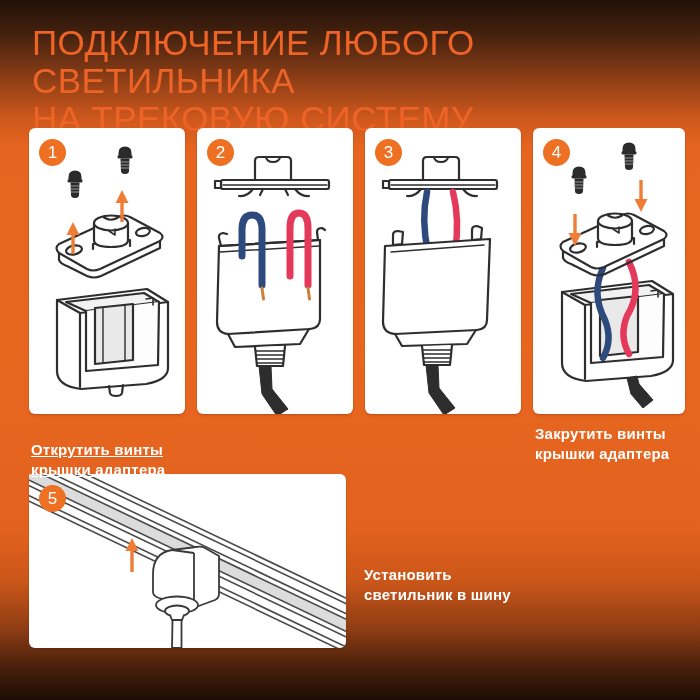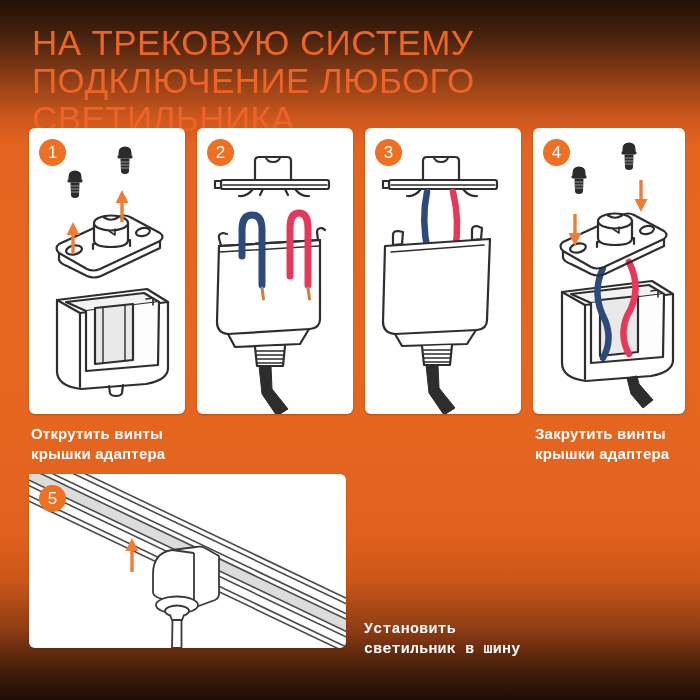--- a/index.html
+++ b/index.html
@@ -27,33 +27,33 @@
   .p5{left:29px;top:474px;width:317px;height:174px;}
   .badge{
     position:absolute;left:10px;top:11px;width:27px;height:27px;border-radius:50%;
     background:#ee7023;color:#ffffff;font-size:17px;line-height:27px;text-align:center;
   }
   .illus{position:absolute;left:0;top:0;width:100%;height:100%;}
   .caption{
     position:absolute;color:#ffffff;font-weight:700;font-size:15px;line-height:20px;
     letter-spacing:0.2px;white-space:pre-line;width:170px;
   }
-  .c1{left:31px;top:424px;} .c2{left:199px;top:424px;}
+  .c1{left:31px;top:440px;text-decoration:underline;} .c2{left:199px;top:424px;}
   .c3{left:367px;top:424px;} .c4{left:535px;top:424px;}
-  .c5{left:364px;top:620px;font-family:Liberation Mono, monospace;}
+  .c5{left:364px;top:565px;}
   .ln{stroke:#2e2e2e;stroke-width:2.2;stroke-linejoin:round;stroke-linecap:round;}
 </style>
 </head>
 <body>
 
 <div class="poster">
 
   <div class="title">
+    <div>ПОДКЛЮЧЕНИЕ ЛЮБОГО СВЕТИЛЬНИКА</div>
     <div>НА ТРЕКОВУЮ СИСТЕМУ</div>
-    <div>ПОДКЛЮЧЕНИЕ ЛЮБОГО СВЕТИЛЬНИКА</div>
   </div>
 
   <div class="panel p1">
     <svg class="illus" viewBox="0 0 156 286">
       <g class="ln" fill="#ffffff">
         <path d="M28,172 L118,161 L139,174 L139,240 Q139,252 117,256 L52,261 Q28,258 28,243 Z"></path>
         <path d="M28,172 L51,185 L139,174" fill="none"></path>
         <path d="M51,185 L51,259" fill="none"></path>
         <path d="M37,174 L115,165 L130,174 L57,183 Z" fill="#f2f2f2"></path>
         <path d="M57,183 L57,243 L129,237 L130,174" fill="#fdfdfd"></path>

